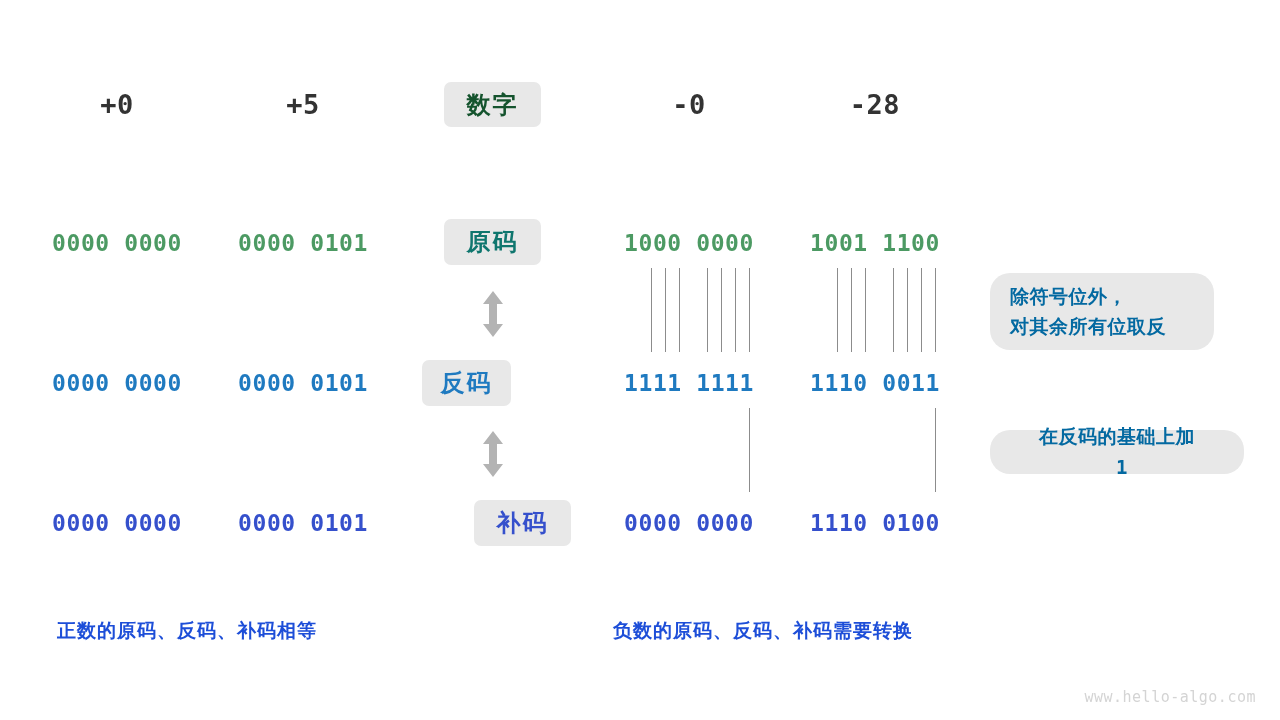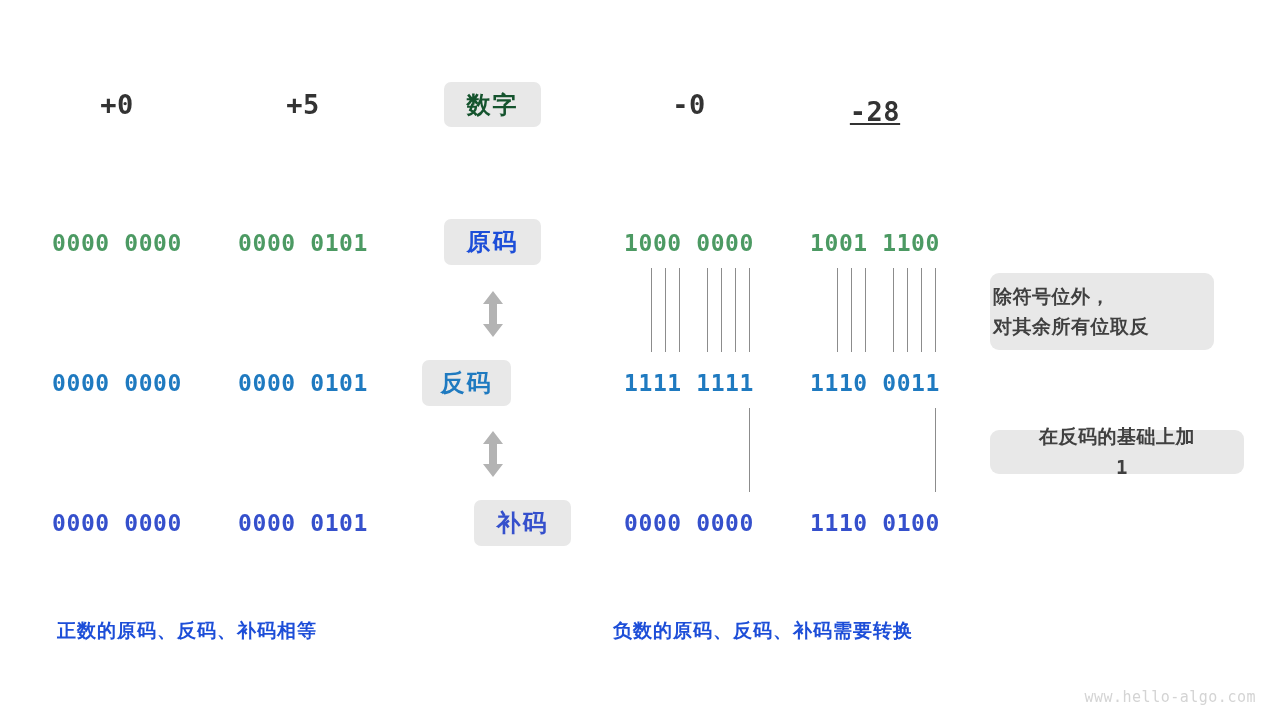--- a/index.html
+++ b/index.html
@@ -55,21 +55,21 @@
     background: #e8e8e8;
     border-radius: 7px;
     display: flex;
     align-items: center;
     justify-content: center;
     font-size: 24px;
     font-weight: 700;
     letter-spacing: 2px;
   }
   .pill.dark   { color: #14532d; }
-  .pill.green  { color: #1d4ed8; }
+  .pill.green  { color: #0f766e; }
   .pill.blue   { color: #1f7ac0; }
   .pill.indigo { color: #3550cc; }
 
   
   .dbl-arrow {
     position: absolute;
     width: 34px;
     height: 48px;
   }
 
@@ -77,30 +77,30 @@
   .vline {
     position: absolute;
     width: 1px;
     background: #8c8c8c;
   }
 
   
   .note {
     position: absolute;
     background: #e8e8e8;
-    border-radius: 9px;
-    color: #404040;
+    border-radius: 20px;
+    color: #0369a1;
     font-size: 19px;
     font-weight: 700;
     line-height: 30px;
     display: flex;
     flex-direction: column;
     justify-content: center;
     box-sizing: border-box;
-    padding: 0 3px;
+    padding: 0 20px;
     letter-spacing: 0.5px;
   }
   .note .mono-one {
     font-family: "DejaVu Sans Mono", "Liberation Mono", monospace;
     font-weight: 700;
   }
 
   
   .caption {
     position: absolute;
@@ -125,21 +125,21 @@
 </style>
 </head>
 <body>
 
 <div id="stage">
 
   <div class="cell num-label" style="left:57px; top:85px; width:120px; height:38px;">+0</div>
   <div class="cell num-label" style="left:243px; top:85px; width:120px; height:38px;">+5</div>
   <div class="pill dark" style="left:444px; top:82px; width:97px; height:45px;">数字</div>
   <div class="cell num-label" style="left:629px; top:85px; width:120px; height:38px;">-0</div>
-  <div class="cell num-label" style="left:815px; top:92px; width:120px; height:38px;text-decoration:underline;">-28</div>
+  <div class="cell num-label" style="left:815px; top:85px; width:120px; height:38px;">-28</div>
 
   <div class="cell bits green" style="left:27px; top:225px; width:180px; height:36px;">0000 0000</div>
   <div class="cell bits green" style="left:213px; top:225px; width:180px; height:36px;">0000 0101</div>
   <div class="pill green" style="left:444px; top:219px; width:97px; height:46px;">原码</div>
   <div class="cell bits green" style="left:599px; top:225px; width:180px; height:36px;">1000 0000</div>
   <div class="cell bits green" style="left:785px; top:225px; width:180px; height:36px;">1001 1100</div>
 
   <div class="vline" style="left:651px; top:268px; height:84px;"></div>
   <div class="vline" style="left:665px; top:268px; height:84px;"></div>
   <div class="vline" style="left:679px; top:268px; height:84px;"></div>

